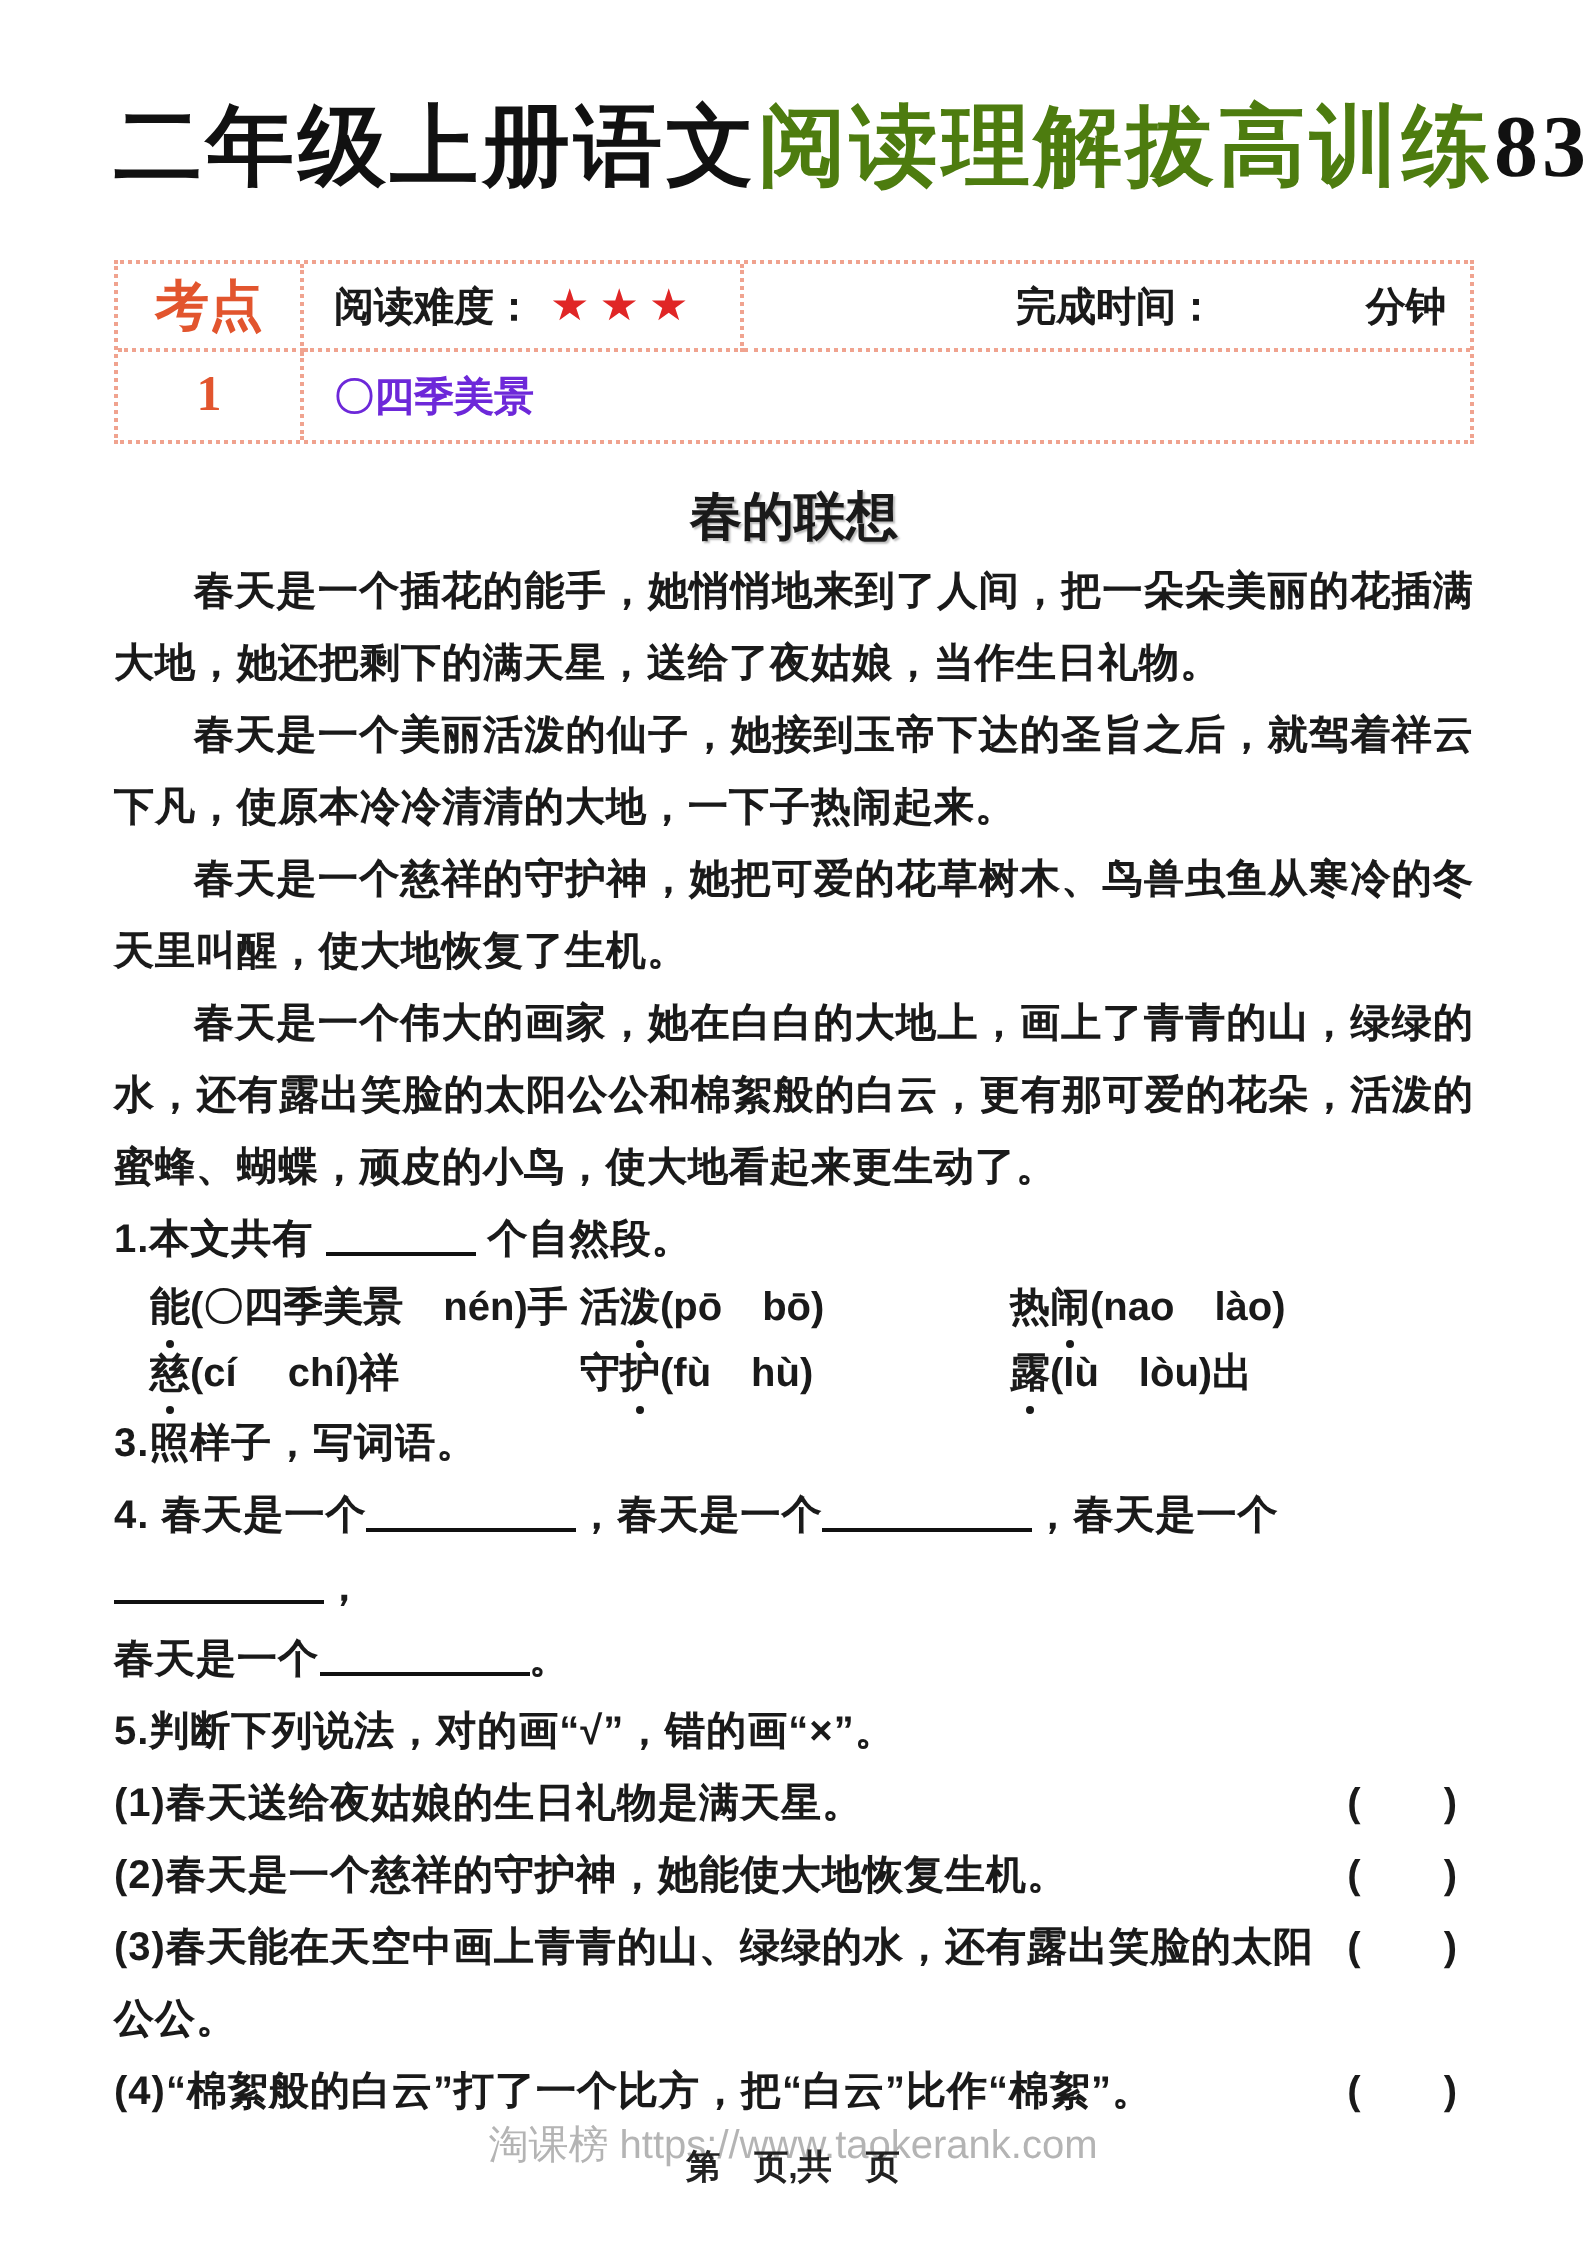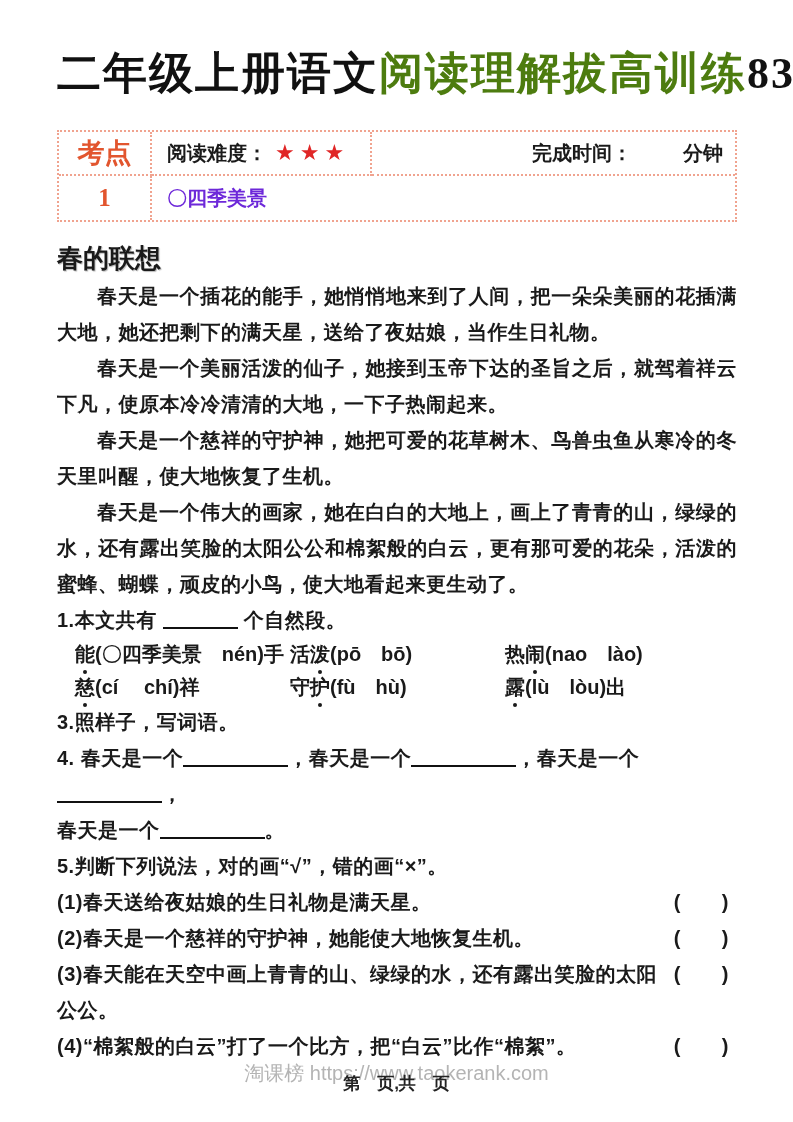--- a/index.html
+++ b/index.html
@@ -43,30 +43,30 @@
   }
   .cell-difficulty {
     grid-row:1; grid-column:2; padding-left:15px;
     border-right:2px dotted #f0a38f; border-bottom:2px dotted #f0a38f;
     font-size:20px; font-weight:bold; gap:8px;
   }
   .cell-difficulty .stars { color:#e02626; font-size:22px; letter-spacing:5px; line-height:1; }
   .cell-time {
     grid-row:1; grid-column:3; justify-content:flex-end;
     border-bottom:2px dotted #f0a38f;
-    padding-right:12px; font-size:20px; font-weight:bold; gap:51px;
+    padding-right:12px; font-size:20px; font-weight:bold; gap:75px;
   }
   .cell-topic {
     grid-row:2; grid-column:2 / span 2; padding-left:15px;
     color:#6d28d9; font-size:20px; font-weight:bold;
   }
 
   
   .article-title {
-    margin-top:16px; text-align:left; font-size:26px; font-weight:bold;
+    margin-top:16px; text-align:center; font-size:26px; font-weight:bold;
     line-height:40px; text-shadow:1px 1px 1px #bbbbbb;
   }
   .article p {
     margin:0; font-size:20px; line-height:36px; font-weight:600;
     text-indent:2em; text-align:justify; letter-spacing:0.5px;
   }
 
   
   .q-line { font-size:20px; line-height:36px; font-weight:600; letter-spacing:0.5px; }
   .blank {

